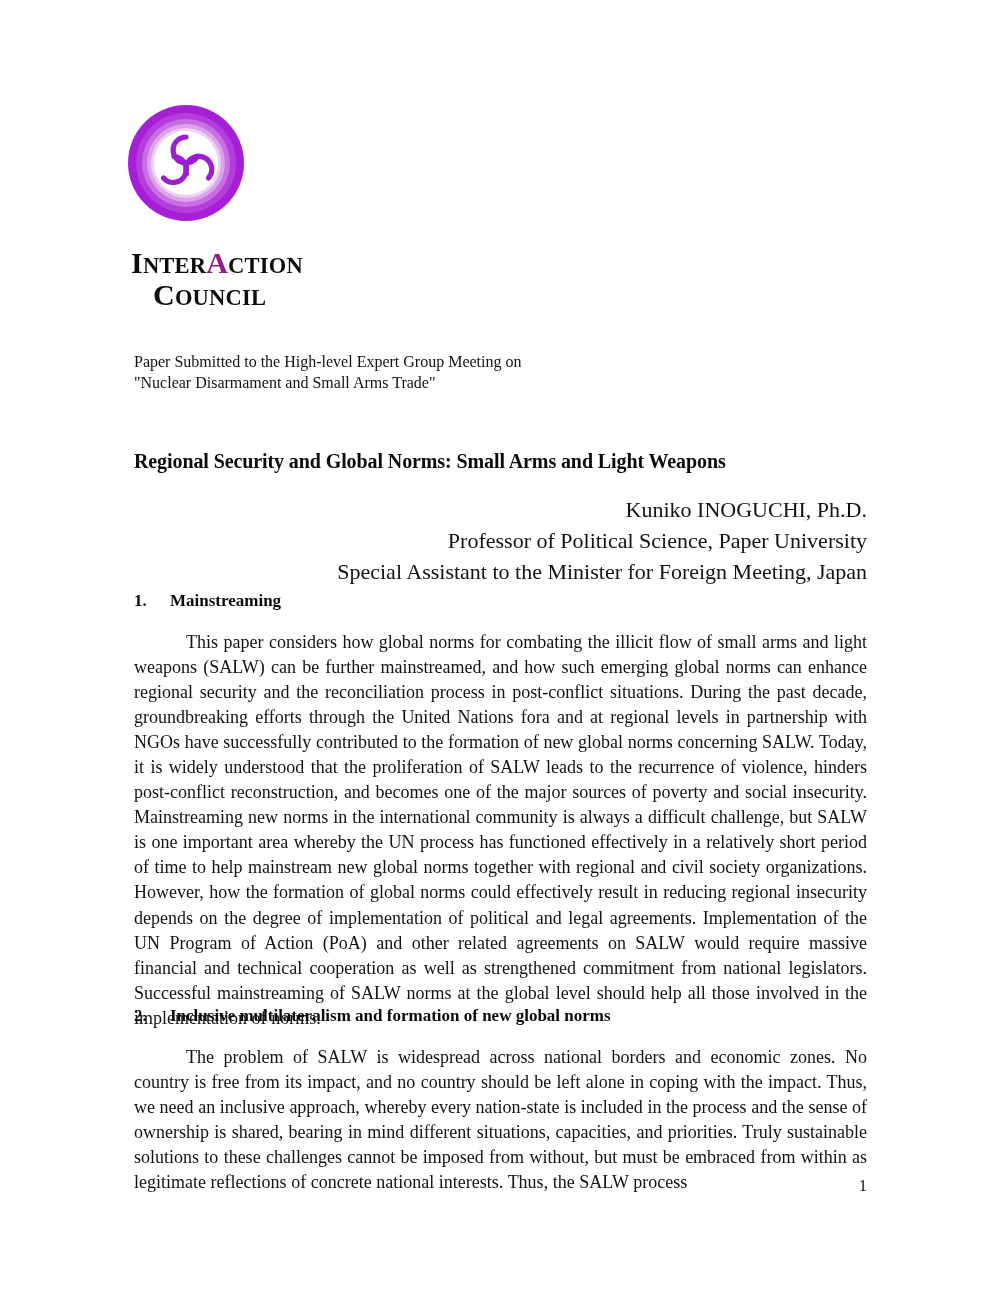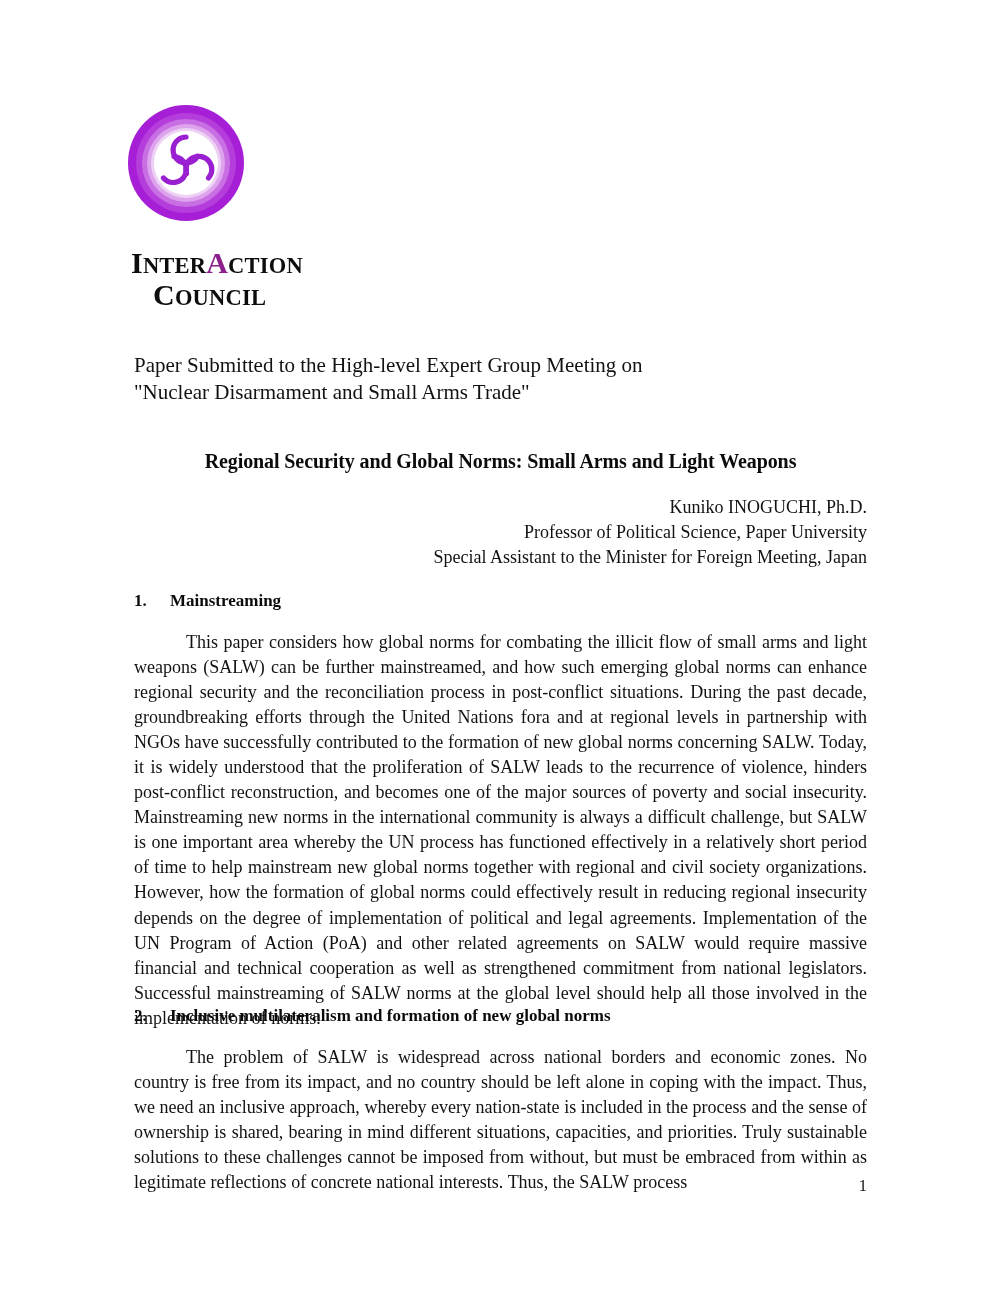--- a/index.html
+++ b/index.html
@@ -61,48 +61,47 @@
     font-size: 22.5px;
   }
   .wm-accent { color: #8c1f8c; }
 
   
   .submission {
     position: absolute;
     left: 134px;
     top: 352px;
     width: 620px;
-    font-size: 21px;
+    font-size: 16px;
     line-height: 1.30;
     color: #121212;
   }
   .submission div { white-space: nowrap; }
 
   
   .doc-title {
     position: absolute;
     left: 134px;
     top: 449px;
     width: 733px;
-    text-align: center;
     font-size: 20px;
     font-weight: bold;
     line-height: 1.2;
     color: #0b0b0b;
     letter-spacing: -0.1px;
   }
 
   
   .author-block {
     position: absolute;
     left: 234px;
     top: 495px;
     width: 633px;
     text-align: right;
-    font-size: 18px;
+    font-size: 22px;
     line-height: 1.40;
     color: #121212;
   }
   .author-block div { white-space: nowrap; }
 
   
   .section-heading {
     position: absolute;
     left: 134px;
     width: 733px;

